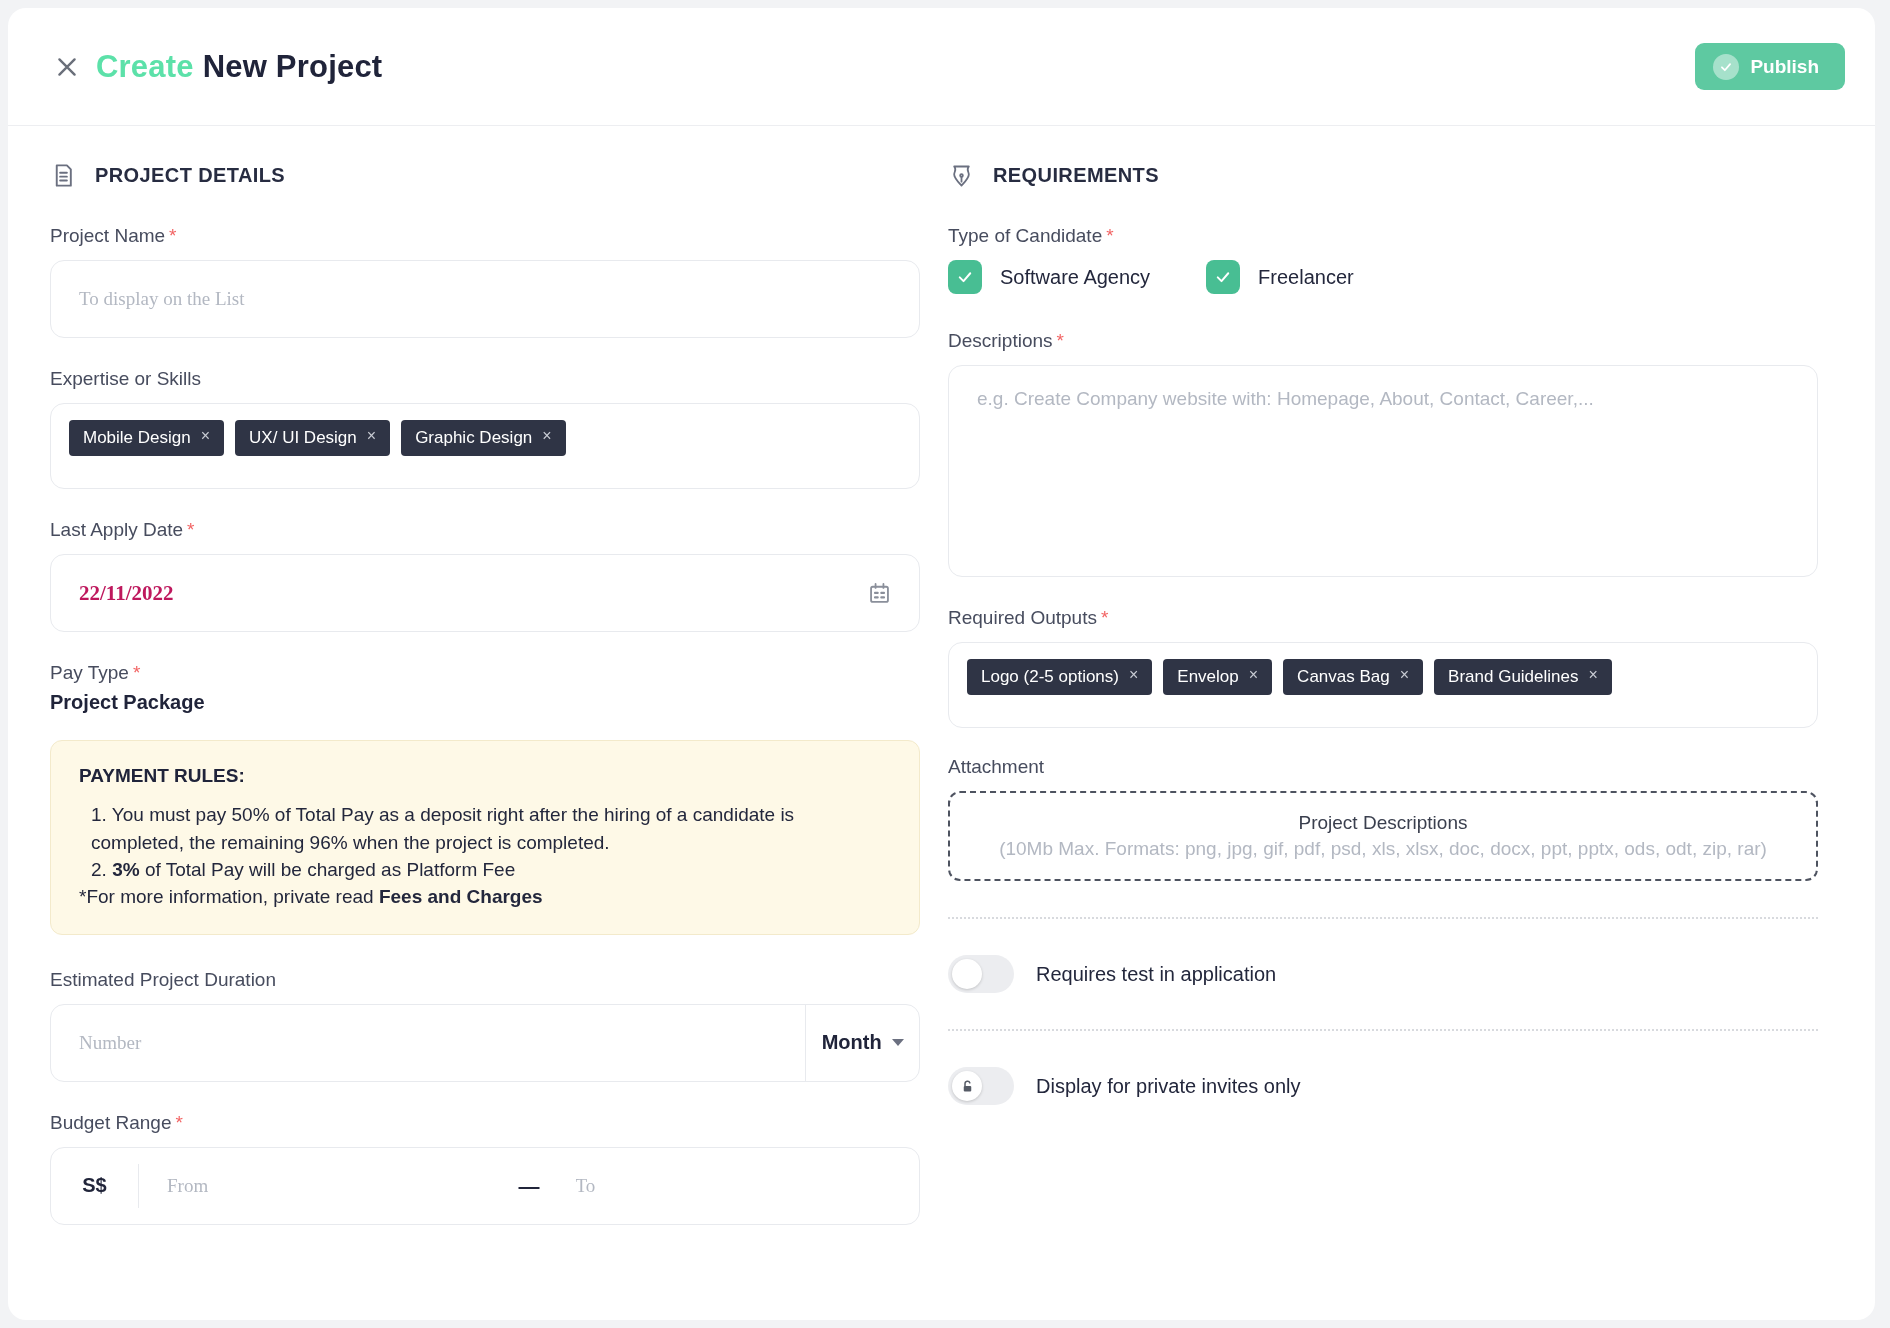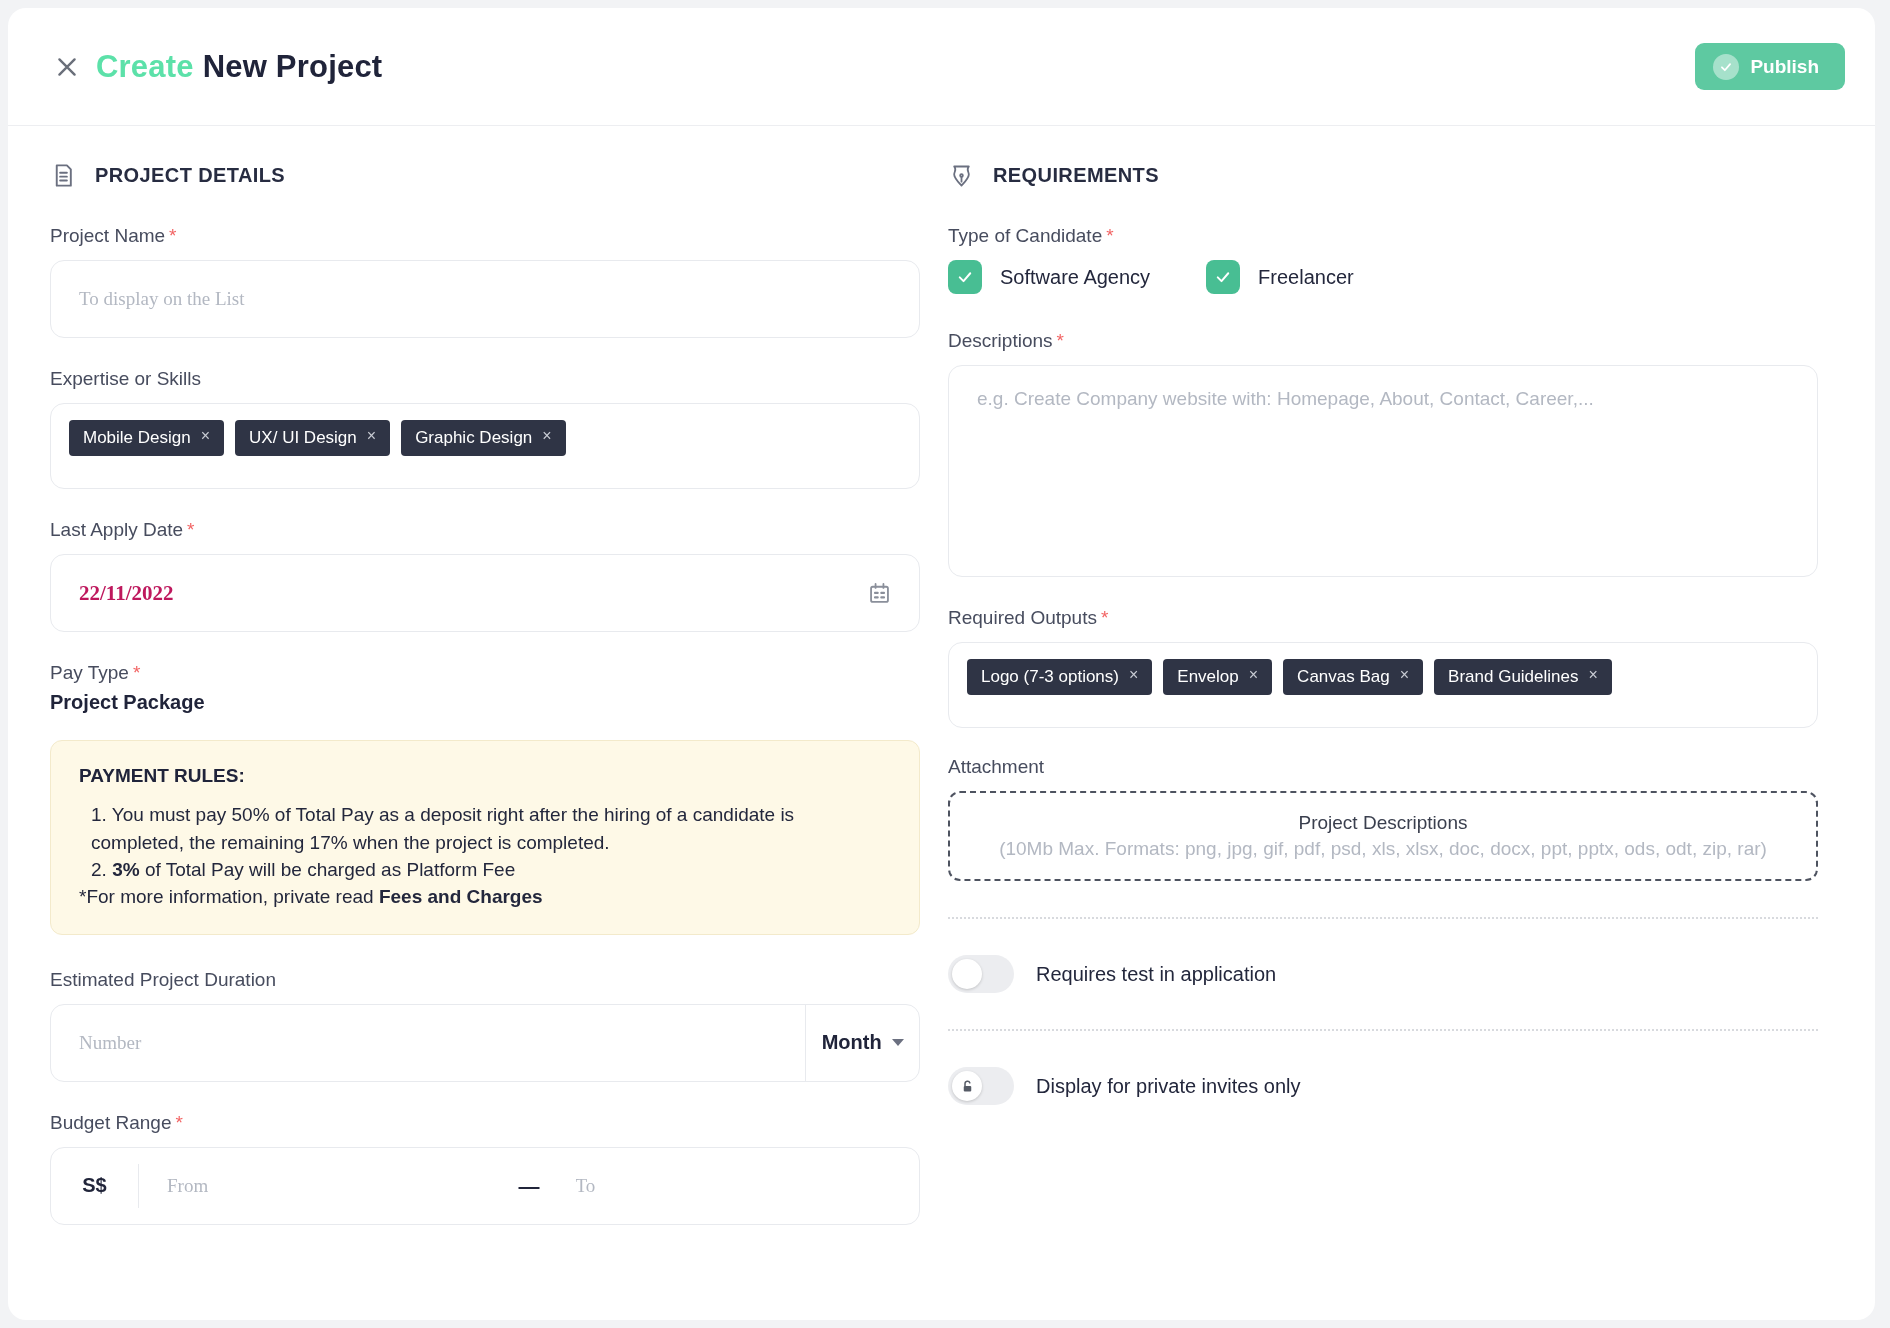--- a/index.html
+++ b/index.html
@@ -158,21 +158,21 @@
         </div>
       </div>
 
       <div class="field" style="margin-bottom:24px;">
         <div class="lbl"><span>Pay Type</span><span class="req">*</span></div>
         <div class="paytype-val">Project Package</div>
 
         <div class="rules">
           <div class="rules-title">PAYMENT RULES:</div>
           <ol>
-              <li><span class="b"></span><span>You must pay 50% of Total Pay as a deposit right after the hiring of a candidate is completed, the remaining 17% when the project is completed.</span></li>
+              <li><span class="b"></span><span>You must pay 50% of Total Pay as a deposit right after the hiring of a candidate is completed, the remaining 96% when the project is completed.</span></li>
               <li><span class="b">3%</span><span> of Total Pay will be charged as Platform Fee</span></li>
             </ol>
           <div class="foot">
             <span>*For more information, private read </span><span class="b">Fees and Charges</span>
           </div>
         </div>
       </div>
 
       <div class="field">
         <div class="lbl">Estimated Project Duration</div>
@@ -235,21 +235,21 @@
         <div class="textarea">
           <textarea class="txt" placeholder="e.g. Create Company website with: Homepage, About, Contact, Career,..." style=""></textarea>
         </div>
       </div>
 
       <div class="field" style="margin-bottom:28px;">
         <div class="lbl"><span>Required Outputs</span><span class="req">*</span></div>
         <div class="tagbox">
           <div class="tags">
               <span class="tag">
-              <span>Logo (7-3 options)</span>
+              <span>Logo (2-5 options)</span>
               <span class="tag-x">×</span>
             </span>
               <span class="tag">
               <span>Envelop</span>
               <span class="tag-x">×</span>
             </span>
               <span class="tag">
               <span>Canvas Bag</span>
               <span class="tag-x">×</span>
             </span>

